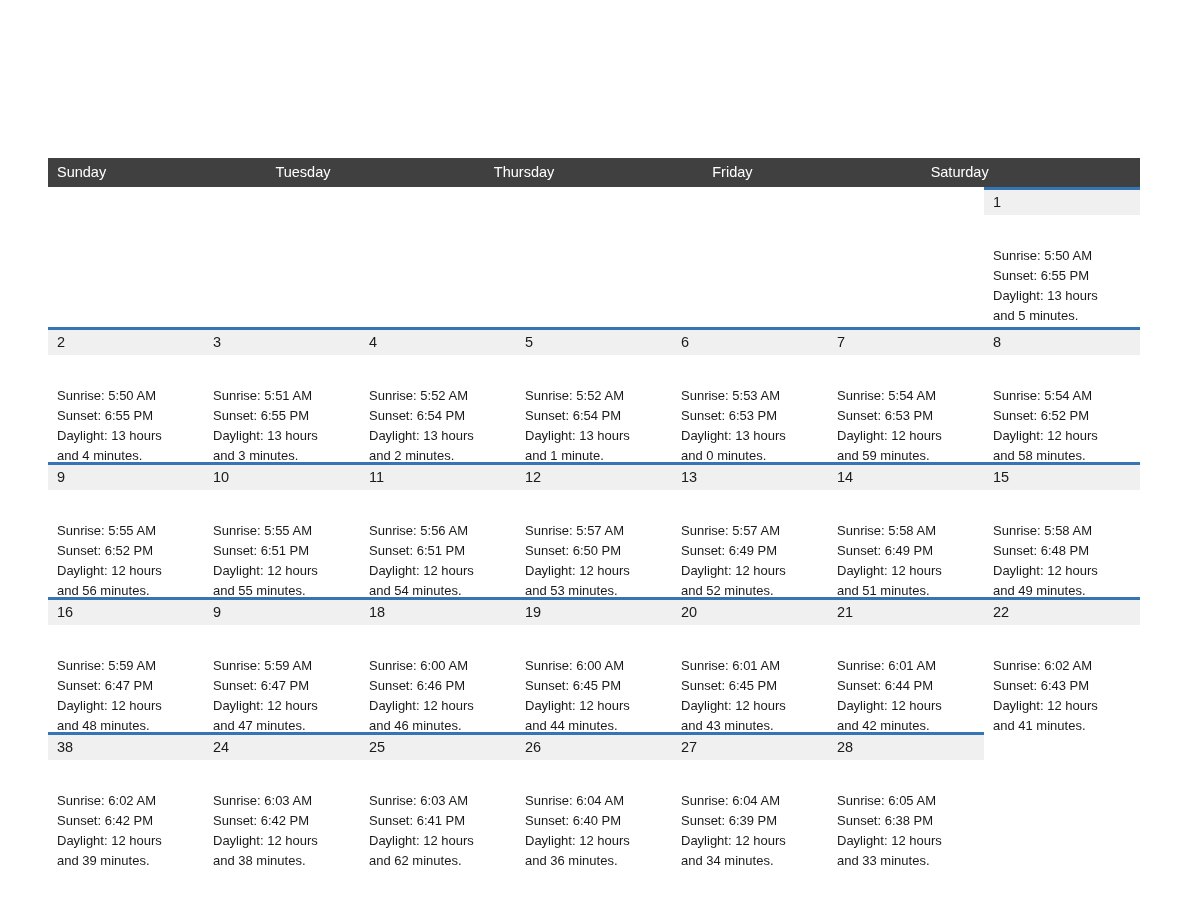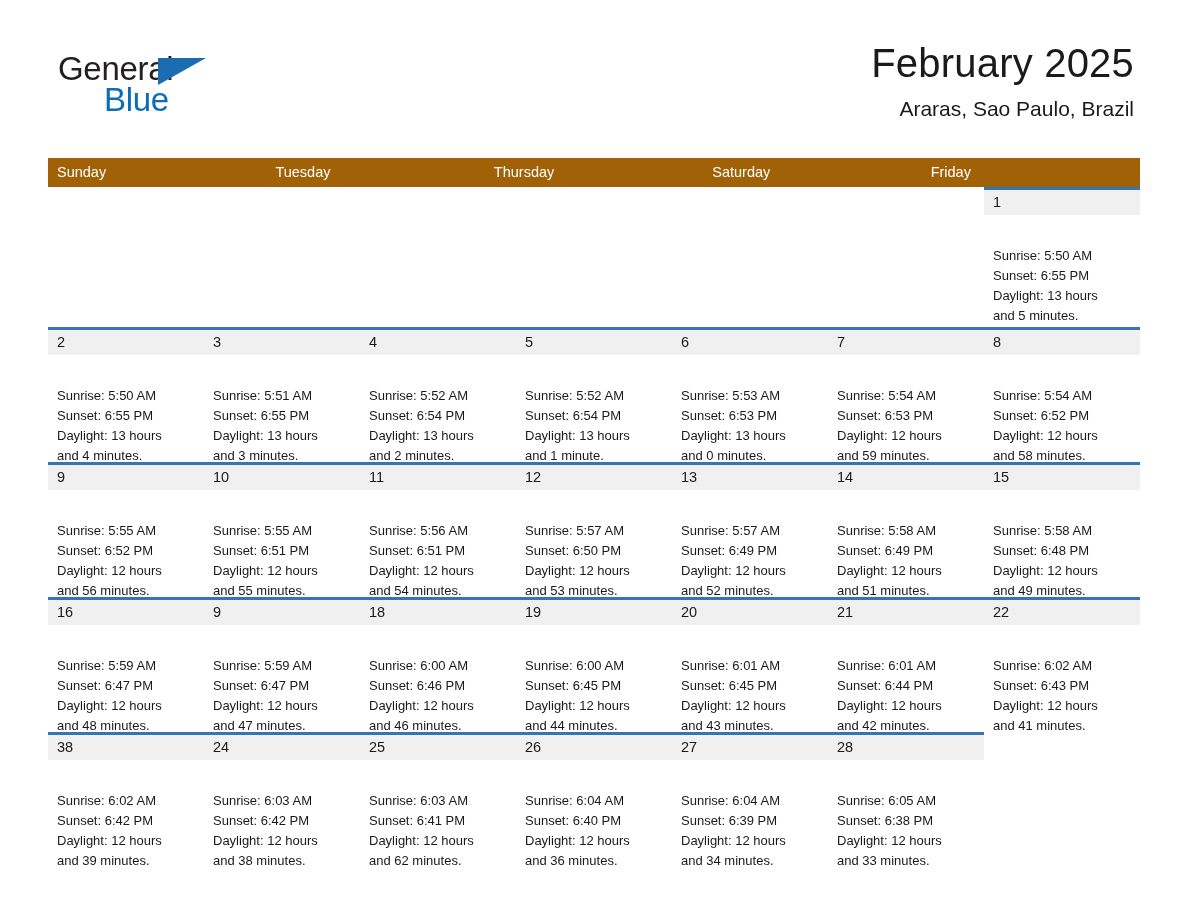--- a/index.html
+++ b/index.html
@@ -84,21 +84,21 @@
   
   .calendar {
     position: absolute;
     left: 48px;
     top: 158px;
     width: 1092px;
   }
   .weekday-row {
     display: flex;
     width: 100%;
-    background: #a16207;
+    background: #404040;
     height: 29px;
   }
   .weekday {
     flex: 1 1 0;
     color: #ffffff;
     font-size: 14.5px;
     line-height: 29px;
     padding-left: 9px;
     white-space: nowrap;
     overflow: hidden;
@@ -143,42 +143,28 @@
   .day-body div { white-space: nowrap; }
   .week-first { height: 140px; }
   .week-std { height: 135px; }
   .week-last { height: 135px; }
 </style>
 </head>
 <body>
 
 <div class="page">
 
-  <div class="header">
-
-    <div class="brand">
-      <span class="brand-general">General</span>
-      <span class="brand-triangle"></span>
-      <span class="brand-blue">Blue</span>
-    </div>
-
-    <div class="title-wrap">
-      <div class="cal-title">February 2025</div>
-      <div class="cal-subtitle">Araras, Sao Paulo, Brazil</div>
-    </div>
-
-  </div>
 
   <div class="calendar">
     <div class="weekday-row" id="weekday-row">
         <div class="weekday">Sunday</div>
         <div class="weekday">Tuesday</div>
         <div class="weekday">Thursday</div>
+        <div class="weekday">Friday</div>
         <div class="weekday">Saturday</div>
-        <div class="weekday">Friday</div>
       </div>
     <div id="weeks-container">
         <div class="week week-first">
           <div class="week-sep" style="left: 85.7143%; width: 14.2857%;"></div>
           <div class="days">
             <div class="day blank">
               <div class="day-num-band"></div>
             </div>
             <div class="day blank">
               <div class="day-num-band"></div>

